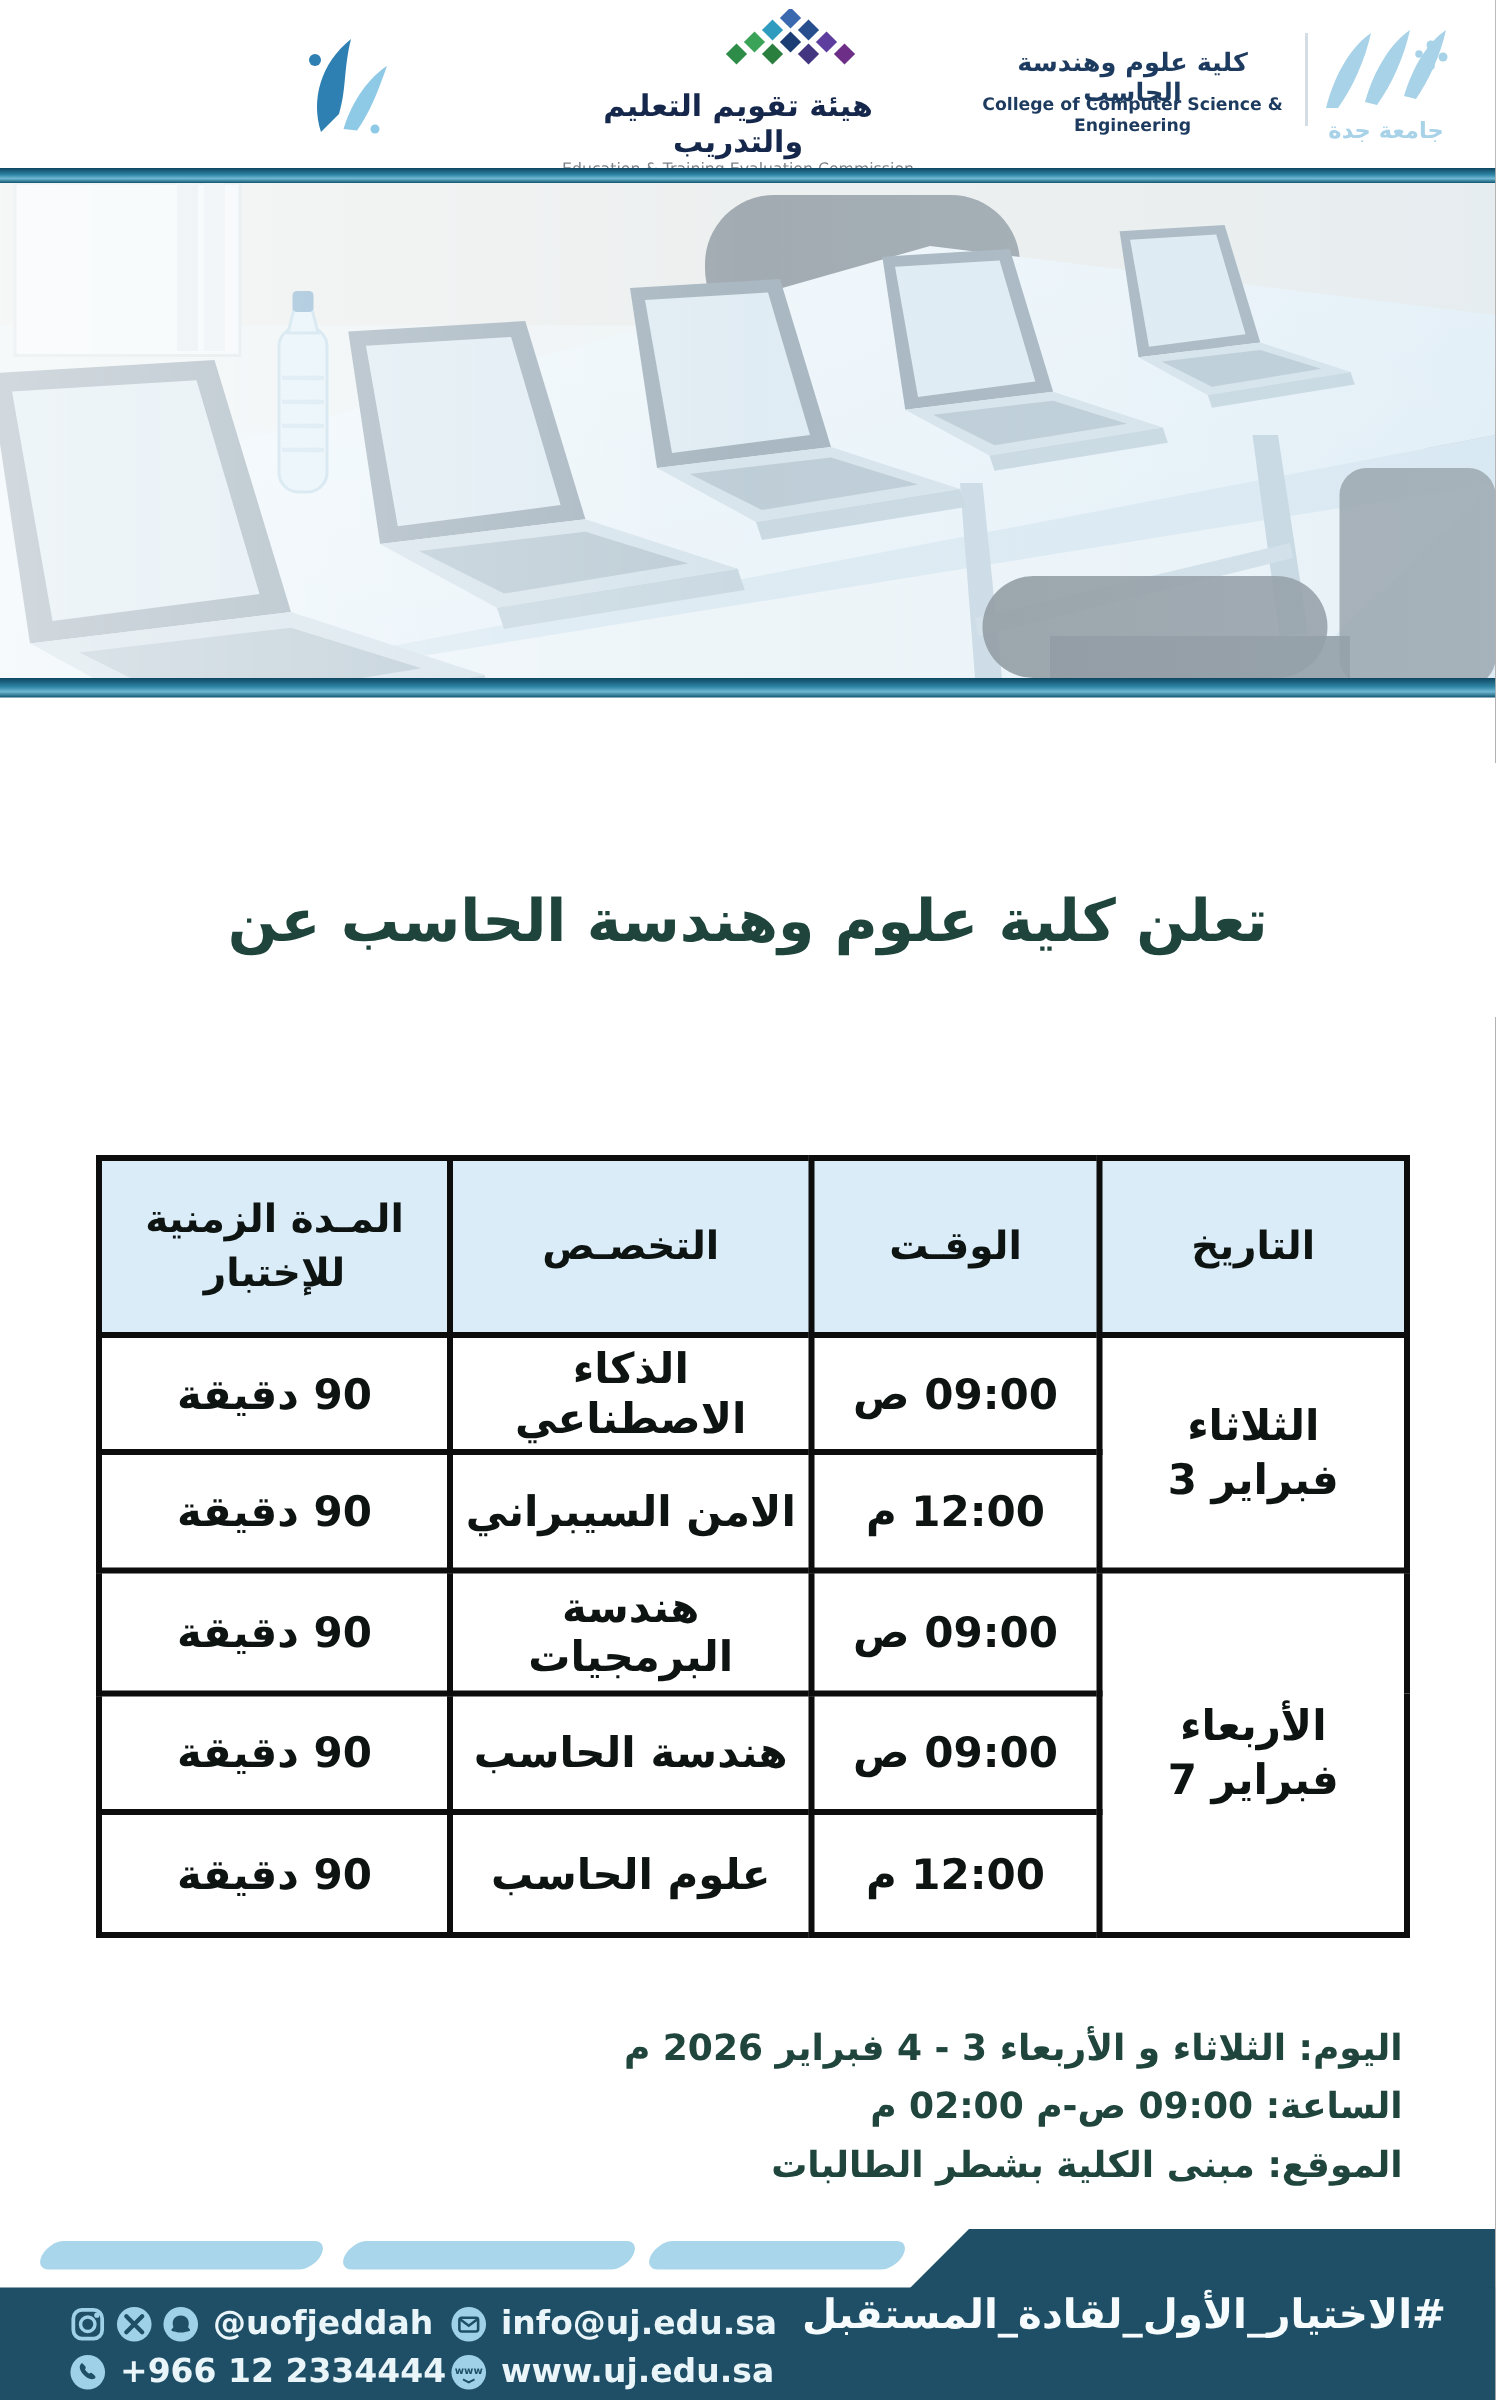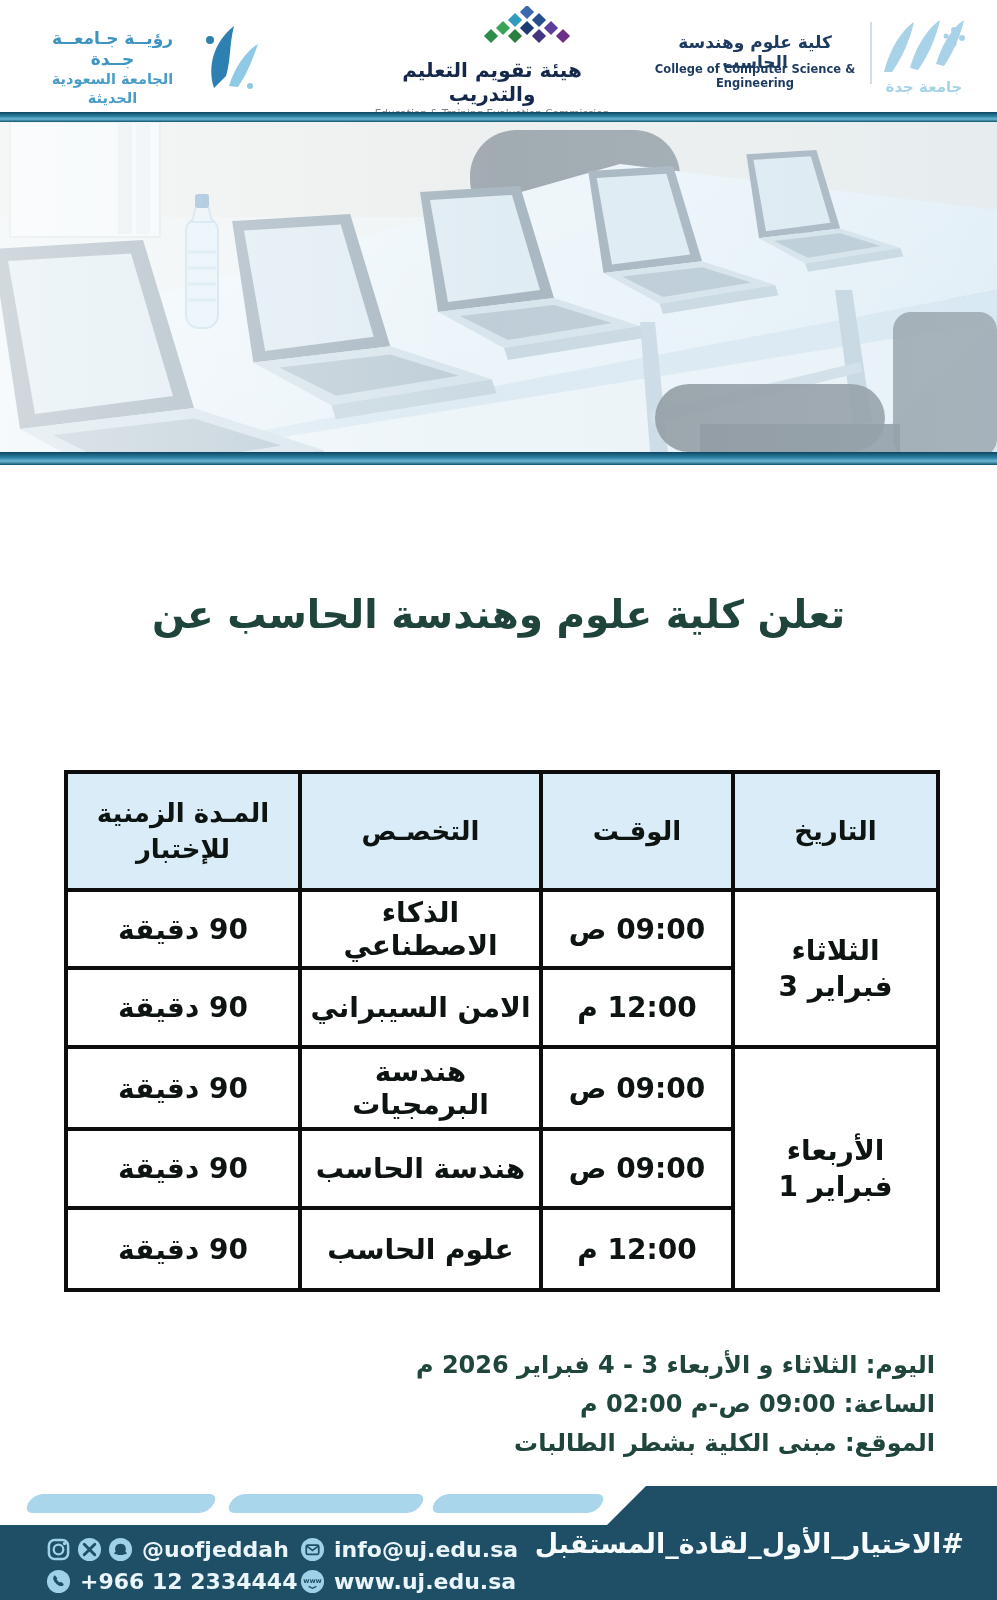--- a/index.html
+++ b/index.html
@@ -65,25 +65,20 @@
   .cr1a{top:1537px;left:46px;} .cr2a{top:1569px;left:46px;}
   .cr1b{top:1537px;left:300px;} .cr2b{top:1569px;left:300px;}
 </style>
 </head>
 <body>
 
 <div class="page">
 
   <div class="hdr">
 
-    <div class="vision-text">
-      <div class="vision-ar1">رؤيــة جـامعــة جــدة</div>
-      <div class="vision-ar2">الجامعة السعودية الحديثة</div>
-      <div class="vision-en">NEW SAUDI UNIVERSITY VISION</div>
-    </div>
     <svg class="abs" style="top:24px;left:198px" width="64" height="68" viewBox="0 0 64 68">
       <path d="M16,64 C9,42 16,18 36,2 C31,22 33,36 28,52 Z" fill="#2f80b2"></path>
       <path d="M31,62 C37,42 49,27 60,20 C54,37 49,50 40,63 Z" fill="#8ec9e6"></path>
       <circle cx="12" cy="16" r="4" fill="#2f80b2"></circle>
       <circle cx="52" cy="62" r="3" fill="#8ec9e6"></circle>
     </svg>
 
     <div class="etec">
       <svg width="120" height="46" viewBox="0 0 120 46" style="margin-left:70px">
         <g transform="translate(60,0)">
@@ -218,21 +213,21 @@
       <td>90 دقيقة</td>
     </tr>
     <tr class="r2">
       <td>12:00 م</td>
       <td>الامن السيبراني</td>
       <td>90 دقيقة</td>
     </tr>
     <tr class="r3">
       <td rowspan="3" class="twoline">
         <div>الأربعاء</div>
-        <div>فبراير 1</div>
+        <div>فبراير 7</div>
       </td>
       <td>09:00 ص</td>
       <td>هندسة البرمجيات</td>
       <td>90 دقيقة</td>
     </tr>
     <tr class="r4">
       <td>09:00 ص</td>
       <td>هندسة الحاسب</td>
       <td>90 دقيقة</td>
     </tr>

